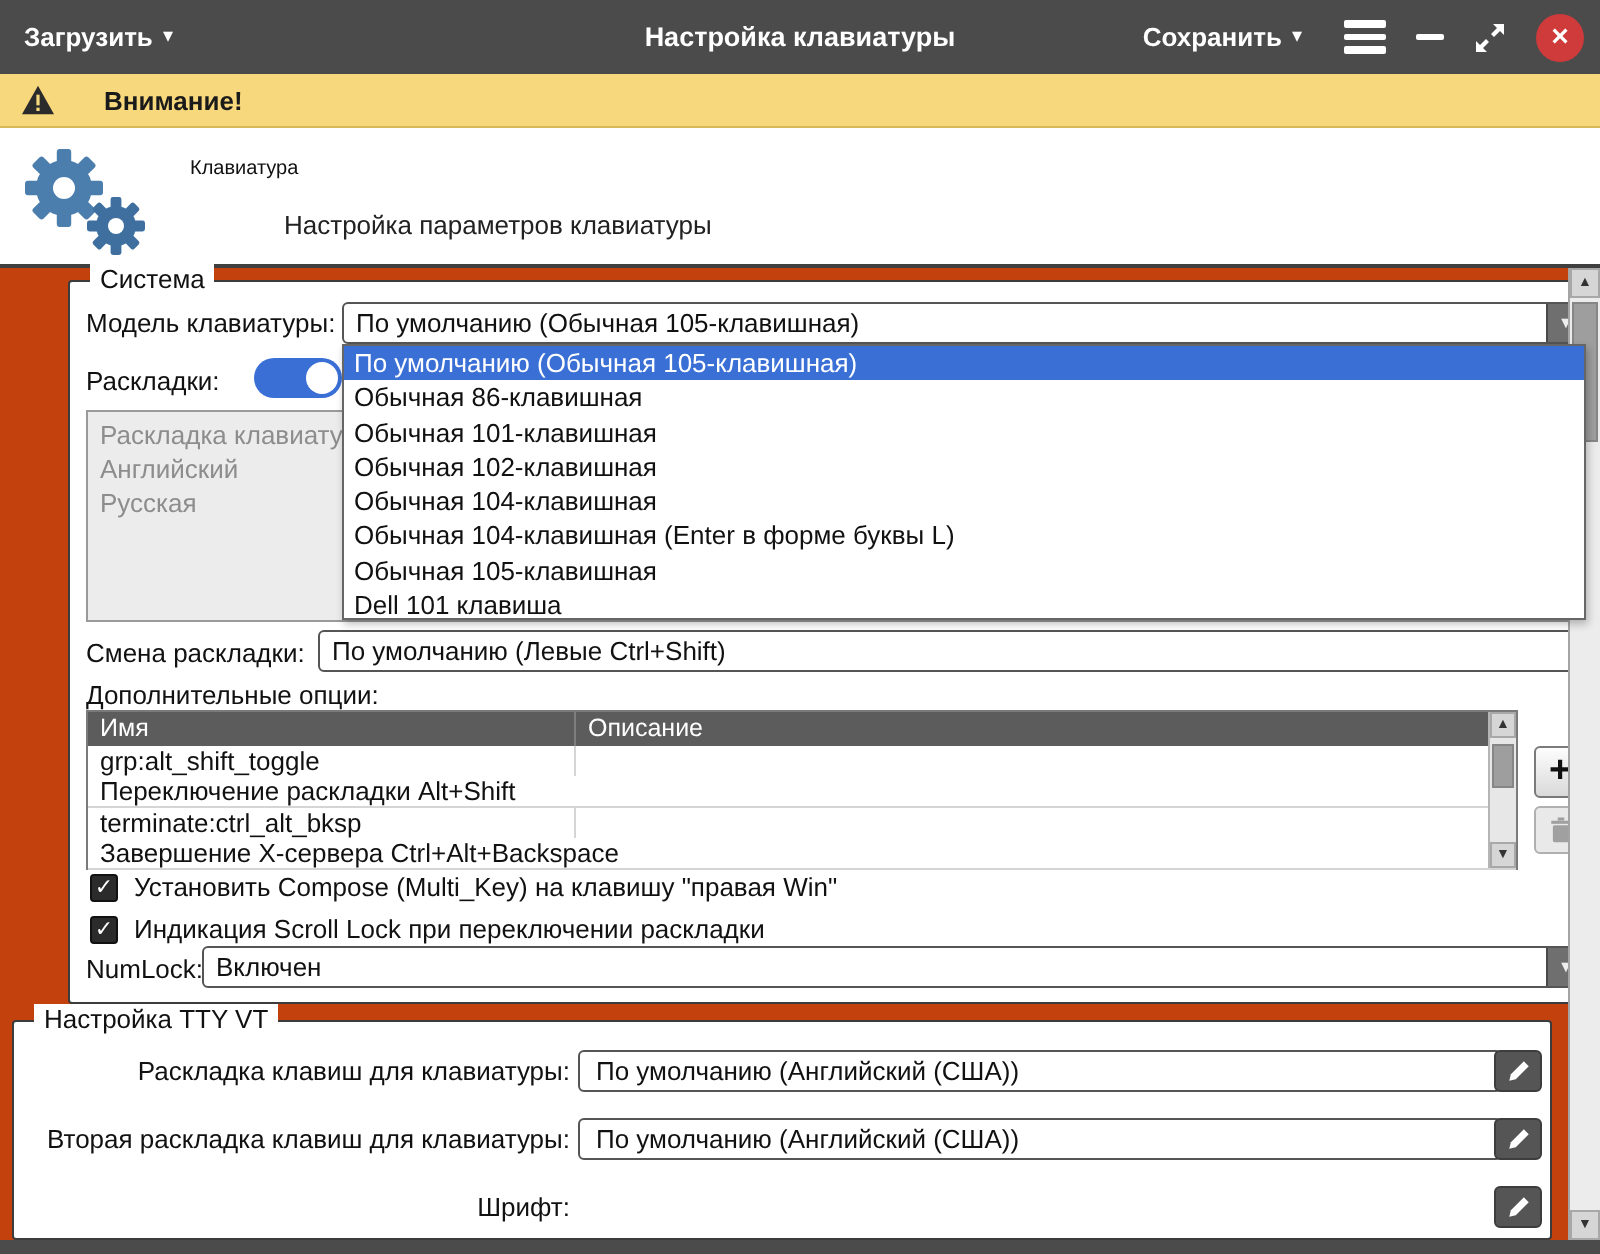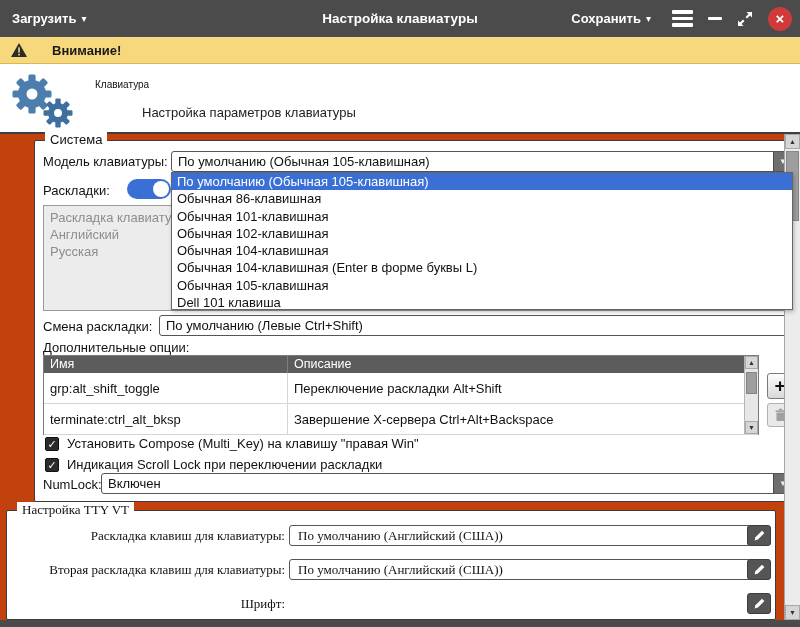--- a/index.html
+++ b/index.html
@@ -37,21 +37,21 @@
   
   .pageheader{position:absolute;left:0;top:64px;width:800px;height:70px;background:#fff;
     border-bottom:2px solid #3f3f3f;}
   .gears{position:absolute;left:8px;top:8px;}
   .page-title{position:absolute;left:95px;top:15px;font-size:10px;color:#111;}
   .page-sub{position:absolute;left:95px;top:41px;font-size:13px;color:#222;margin-left:47px;}
   
   .fieldset{position:absolute;border:1px solid #3c3c3c;border-radius:2px;background:#fff;}
   .legend{position:absolute;top:-9px;left:10px;background:#fff;padding:0 5px;font-size:13px;color:#111;}
   .fs-system{left:6px;top:140px;width:770px;height:362px;margin-left:28px;}
-  .fs-tty{left:6px;top:510px;width:770px;height:110px;font-family:Liberation Serif, serif;}
+  .fs-tty{left:6px;top:510px;width:770px;height:110px;}
   .lbl{position:absolute;font-size:13px;color:#111;white-space:nowrap;}
   
   .combo{position:absolute;height:21px;border:1px solid #555;border-radius:3px;background:#fff;
     cursor:pointer;}
   .combo .val{position:absolute;left:6px;top:0;right:24px;height:19px;line-height:19px;
     font-size:13px;white-space:nowrap;overflow:hidden;}
   .combo .arrow{position:absolute;right:0;top:0;width:19px;height:19px;background:#6f6f6f;
     border-left:1px solid #4a4a4a;border-radius:0 2px 2px 0;color:#eee;font-size:8px;
     display:flex;align-items:center;justify-content:center;cursor:pointer;}
   
@@ -71,21 +71,21 @@
   .listbox .li{font-size:13px;line-height:17px;padding:0 6px;color:#8d8d8d;
     white-space:nowrap;overflow:hidden;}
   
   .opt-table{position:absolute;left:8px;top:214px;width:716px;height:80px;border:1px solid #7a7a7a;
     background:#fff;}
   .t-head{display:flex;height:17px;background:var(--table-header-bg,#5c5c5c);color:#fff;
     font-size:12.5px;}
   .t-head .hc1{width:244px;line-height:17px;padding-left:6px;border-right:1px solid #7e7e7e;}
   .t-head .hc2{flex:1;line-height:17px;padding-left:6px;}
   .t-head .hsb{width:14px;}
-  .t-row{display:flex;height:31px;border-bottom:1px solid #d5d5d5;cursor:pointer;}
+  .t-row{display:flex;height:31px;border-bottom:1px solid #d5d5d5;cursor:pointer;flex-direction:column;}
   .t-row:last-child{border-bottom:none;}
   .t-row .c1{width:244px;display:flex;align-items:center;padding-left:6px;font-size:13px;
     border-right:1px solid #d5d5d5;}
   .t-row .c2{flex:1;display:flex;align-items:center;padding-left:6px;font-size:13px;}
   .tbl-sb{position:absolute;right:0;top:0;width:14px;height:78px;background:#e7e7e7;
     border-left:1px solid #b5b5b5;}
   .sb-btn{position:absolute;left:0;width:13px;height:13px;background:#d6d6d6;border:1px solid #a8a8a8;
     font-size:7px;color:#333;display:flex;align-items:center;justify-content:center;cursor:pointer;}
   .tbl-sb .up{top:0;}
   .tbl-sb .dn{bottom:0;}

